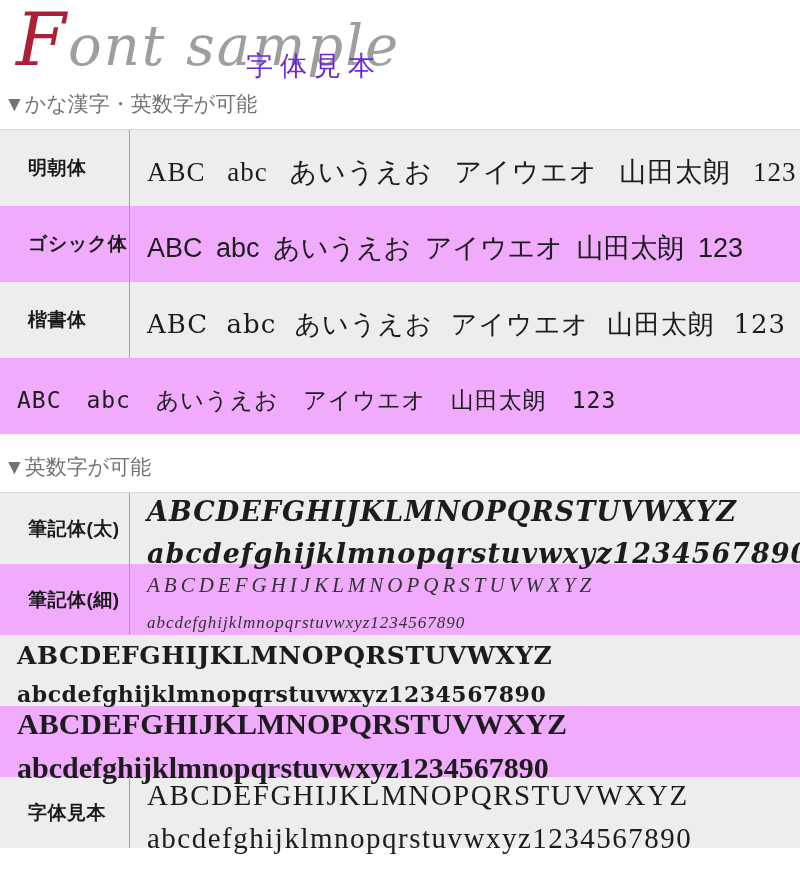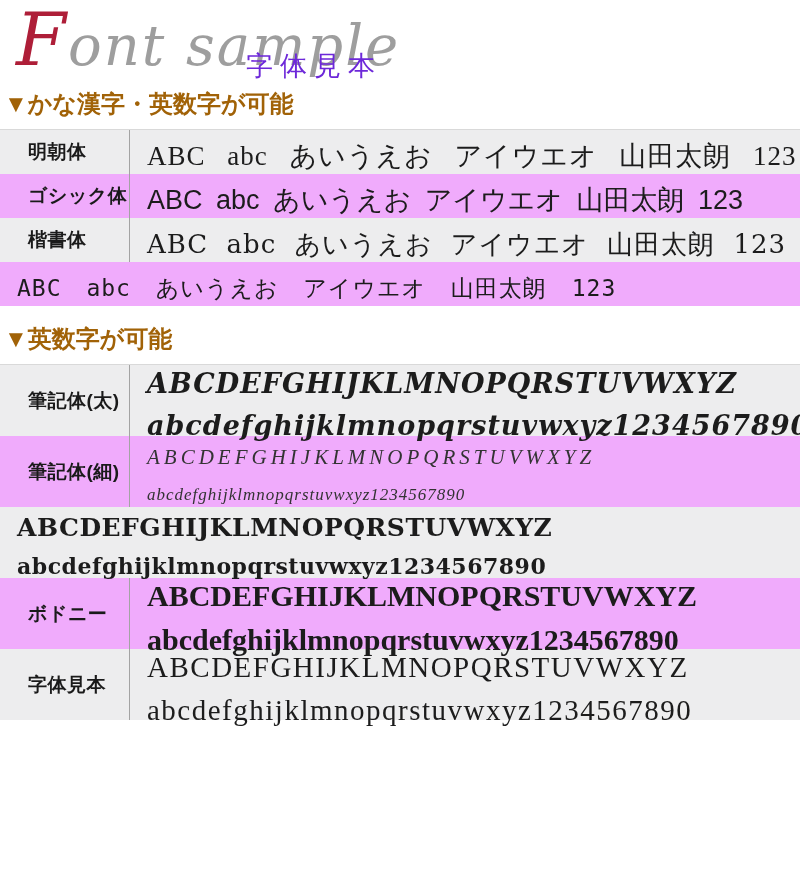--- a/index.html
+++ b/index.html
@@ -18,30 +18,30 @@
   .script-title .f-red{
     color:#ae1e38;font-size:72px;line-height:76px;
   }
   .jp-title{
     position:absolute;left:246px;top:48px;
     font-family:"Liberation Serif",serif;font-size:27px;
     letter-spacing:7px;color:#6d28d9;white-space:nowrap;
   }
   
   h2.sec{
-    font-size:24px;line-height:24px;font-weight:bold;color:#a16207;
+    font-size:21px;line-height:24px;font-weight:normal;color:#737373;
     font-family:"Liberation Sans",sans-serif;white-space:nowrap;
   }
   h2.sec1{margin:0 0 13px 4px;}
   h2.sec2{margin:21px 0 13px 4px;}
   
   .ftable{width:800px;border-top:1px solid #d9d9d9;}
   .row{display:flex;align-items:center;background:#f0abfc;}
   .row.shade{background:#ededee;}
-  .t1 .row{height:44px;}
+  .t1 .row{height:76px;}
   .t2 .row{height:71px;}
   .label{
     width:130px;flex:0 0 130px;box-sizing:border-box;
     border-right:1px solid #a3a3a3;align-self:stretch;
     display:flex;align-items:center;padding-left:28px;
     font-weight:bold;font-size:19px;letter-spacing:0.5px;white-space:nowrap;
   }
   .sample{padding-left:17px;overflow:hidden;}
   .line{white-space:nowrap;color:#1c1c1c;margin-top:8px;}
   
@@ -108,21 +108,20 @@
         <div class="line line2">abcdefghijklmnopqrstuvwxyz1234567890</div>
       </div>
     </div>
     <div class="row blackletter shade">
       <div class="sample">
         <div class="line line1">ABCDEFGHIJKLMNOPQRSTUVWXYZ</div>
         <div class="line line2">abcdefghijklmnopqrstuvwxyz1234567890</div>
       </div>
     </div>
     <div class="row bodoni">
-      <div class="label">ボドニー</div>
       <div class="sample">
         <div class="line line1">ABCDEFGHIJKLMNOPQRSTUVWXYZ</div>
         <div class="line line2">abcdefghijklmnopqrstuvwxyz1234567890</div>
       </div>
     </div>
     <div class="row oldstyle shade">
       <div class="label">字体見本</div>
       <div class="sample">
         <div class="line line1">ABCDEFGHIJKLMNOPQRSTUVWXYZ</div>
         <div class="line line2">abcdefghijklmnopqrstuvwxyz1234567890</div>

